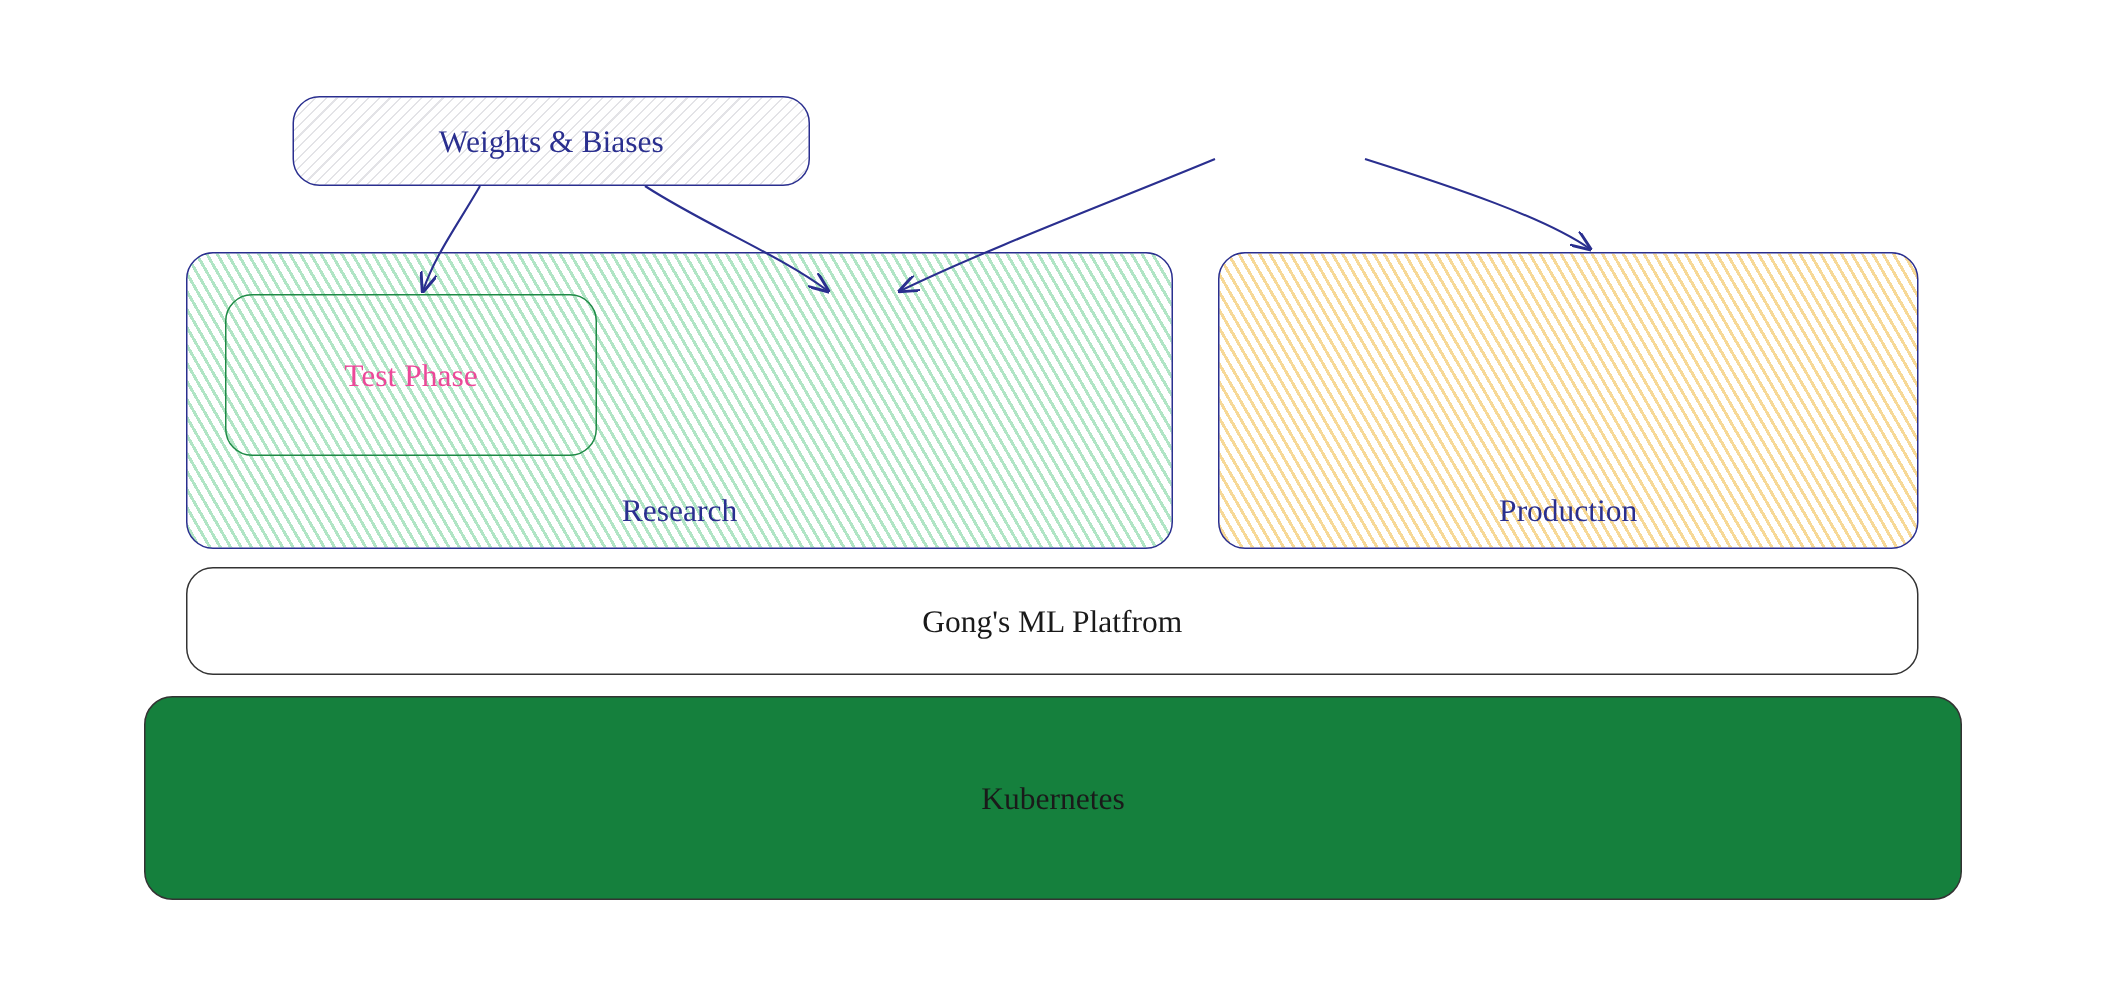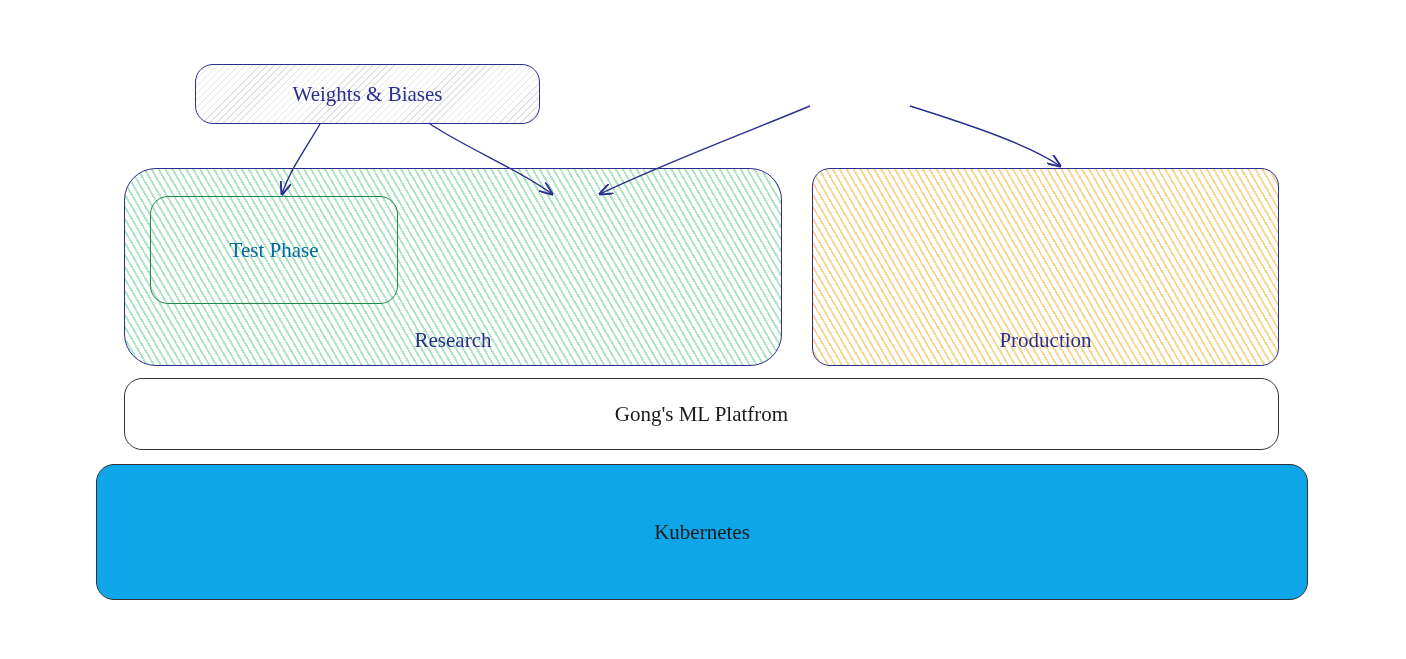--- a/index.html
+++ b/index.html
@@ -12,21 +12,21 @@
     display: flex;
     align-items: center;
     justify-content: center;
     font-size: 21px;
     color: #1a1a1a;
   }
   .blue-border { border-color: #2a2f8f; }
   .green-border { border-color: #1e8a46; }
   .gray-border { border-color: #333; }
   .text-blue { color: #2a2f8f; }
-  .text-green { color: #0369a1; }
+  .text-green { color: #ec4899; }
 
   
   .hatch-gray {
     background: repeating-linear-gradient(135deg,
       rgba(100,100,120,0.18) 0px, rgba(100,100,120,0.18) 1px,
       rgba(255,255,255,0) 1px, rgba(255,255,255,0) 5px);
   }
   .hatch-green {
     background: repeating-linear-gradient(60deg,
       rgba(60,190,110,0.40) 0px, rgba(60,190,110,0.40) 2px,
@@ -43,38 +43,38 @@
 </head>
 <body>
 
 <div class="canvas">
 
   <div class="box blue-border hatch-gray" style="left:195px; top:64px; width:345px; height:60px;">
     <span class="text-blue">Weights &amp; Biases</span>
   </div>
 
 
-  <div class="box blue-border hatch-green" style="left:124px; top:168px; width:658px; height:198px; align-items:flex-end; justify-content:center;border-radius:32px;">
+  <div class="box blue-border hatch-green" style="left:124px; top:168px; width:658px; height:198px; align-items:flex-end; justify-content:center;">
     <span class="text-blue" style="position:absolute; bottom:12px;">Research</span>
   </div>
 
   <div class="box green-border" style="left:150px; top:196px; width:248px; height:108px; background:transparent;">
     <span class="text-green">Test Phase</span>
   </div>
 
 
   <div class="box blue-border hatch-orange" style="left:812px; top:168px; width:467px; height:198px; align-items:flex-end; justify-content:center;">
     <span class="text-blue" style="position:absolute; bottom:12px;">Production</span>
   </div>
 
   <div class="box gray-border" style="left:124px; top:378px; width:1155px; height:72px; background:#fff;">
     <span>Gong's ML Platfrom</span>
   </div>
 
-  <div class="box gray-border" style="left:96px; top:464px; width:1212px; height:136px; background:#0ea5e9;">
+  <div class="box gray-border" style="left:96px; top:464px; width:1212px; height:136px; background:#15803d;border-radius:19px;">
     <span>Kubernetes</span>
   </div>
 
   <svg class="arrows">
     <defs>
       <marker id="arrowhead" markerWidth="10" markerHeight="8" refX="9" refY="4" orient="auto" markerUnits="strokeWidth">
         <path d="M0,0 L10,4 L0,8" fill="none" stroke="#2a2f8f" stroke-width="1.4"></path>
       </marker>
     </defs>
 

